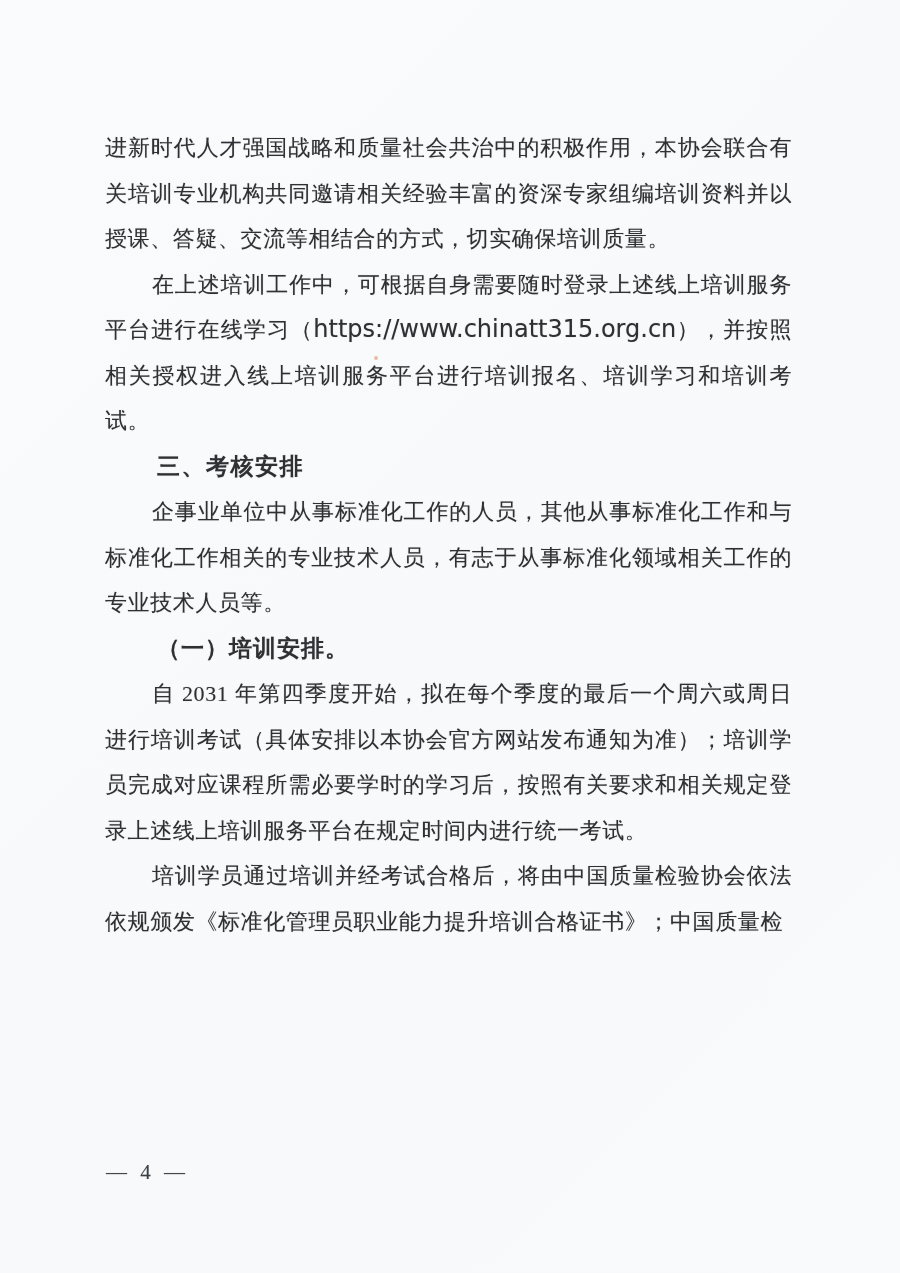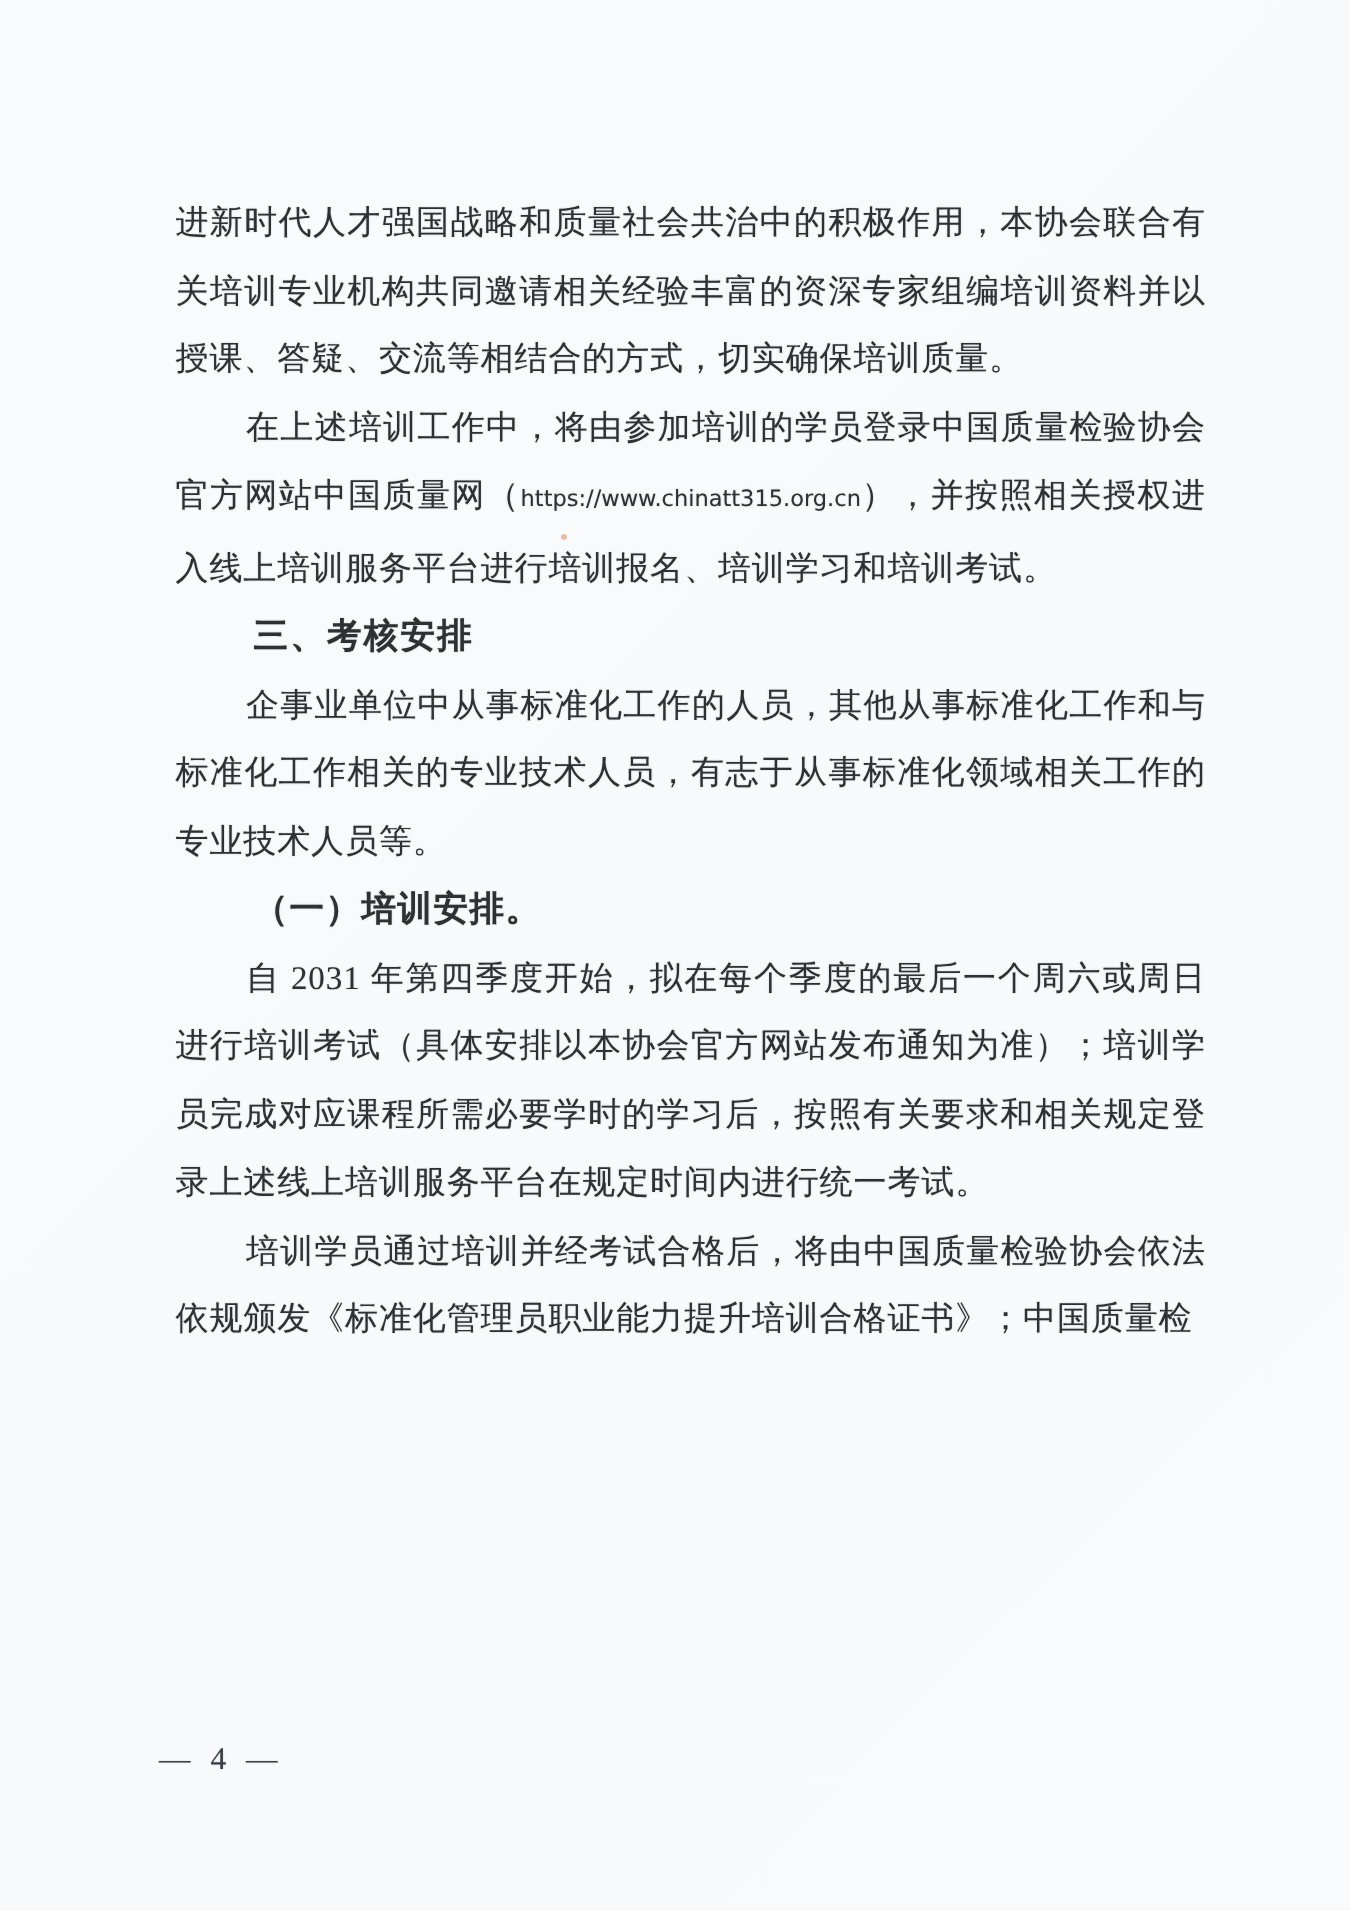--- a/index.html
+++ b/index.html
@@ -10,21 +10,21 @@
   }
   .page {
     position: relative;
     width: 900px; height: 1273px;
     background: linear-gradient(135deg, #fafbfc 0%, #f8f9fa 55%, #f9fafb 100%);
     overflow: hidden;
     color: #2e3033;
   }
   .doc-body {
     position: absolute;
-    left: 117px; top: 125px;
+    left: 105px; top: 125px;
     width: 687px;
   }
   .doc-body p, .doc-body h2, .doc-body h3 {
     margin: 0;
     font-size: 22px;
     line-height: 45.5px;
     letter-spacing: 0.6px;
     text-shadow: 0 0 1px rgba(60,60,65,0.35);
   }
   p.body-par {
@@ -41,21 +41,21 @@
   }
   h3.subsec-heading {
     font-family: Liberation Sans, sans-serif;
     font-weight: 700;
     font-size: 23px;
     margin-left: 52px;
     letter-spacing: 1px;
   }
   .url-text {
     font-family: "DejaVu Sans", "Liberation Sans", sans-serif;
-    font-size: 15px;
+    font-size: 24px;
     letter-spacing: 0px;
   }
   .page-footer {
     position: absolute;
     left: 106px; top: 1160px;
     font-size: 21px;
     letter-spacing: 4px;
     color: #3a3f45;
     text-shadow: 0 0 1px rgba(60,60,65,0.3);
   }
@@ -70,21 +70,21 @@
 </style>
 </head>
 <body>
 
 <div class="page">
 
   <div class="doc-body">
 
     <p class="body-par">进新时代人才强国战略和质量社会共治中的积极作用，本协会联合有关培训专业机构共同邀请相关经验丰富的资深专家组编培训资料并以授课、答疑、交流等相结合的方式，切实确保培训质量。</p>
 
-    <p class="body-par indent"><span>在上述培训工作中，将由参加培训的学员登录中国质量检验协会官方网站中国质量网（</span><span class="url-text">https://www.chinatt315.org.cn</span><span>），并按照相关授权进入线上培训服务平台进行培训报名、培训学习和培训考试。</span></p>
+    <p class="body-par indent"><span>在上述培训工作中，可根据自身需要随时登录上述线上培训服务平台进行在线学习（</span><span class="url-text">https://www.chinatt315.org.cn</span><span>），并按照相关授权进入线上培训服务平台进行培训报名、培训学习和培训考试。</span></p>
 
     <h2 class="sec-heading">三、考核安排</h2>
 
     <p class="body-par indent">企事业单位中从事标准化工作的人员，其他从事标准化工作和与标准化工作相关的专业技术人员，有志于从事标准化领域相关工作的专业技术人员等。</p>
 
 
     <h3 class="subsec-heading">（一）培训安排。</h3>
 
 
 

